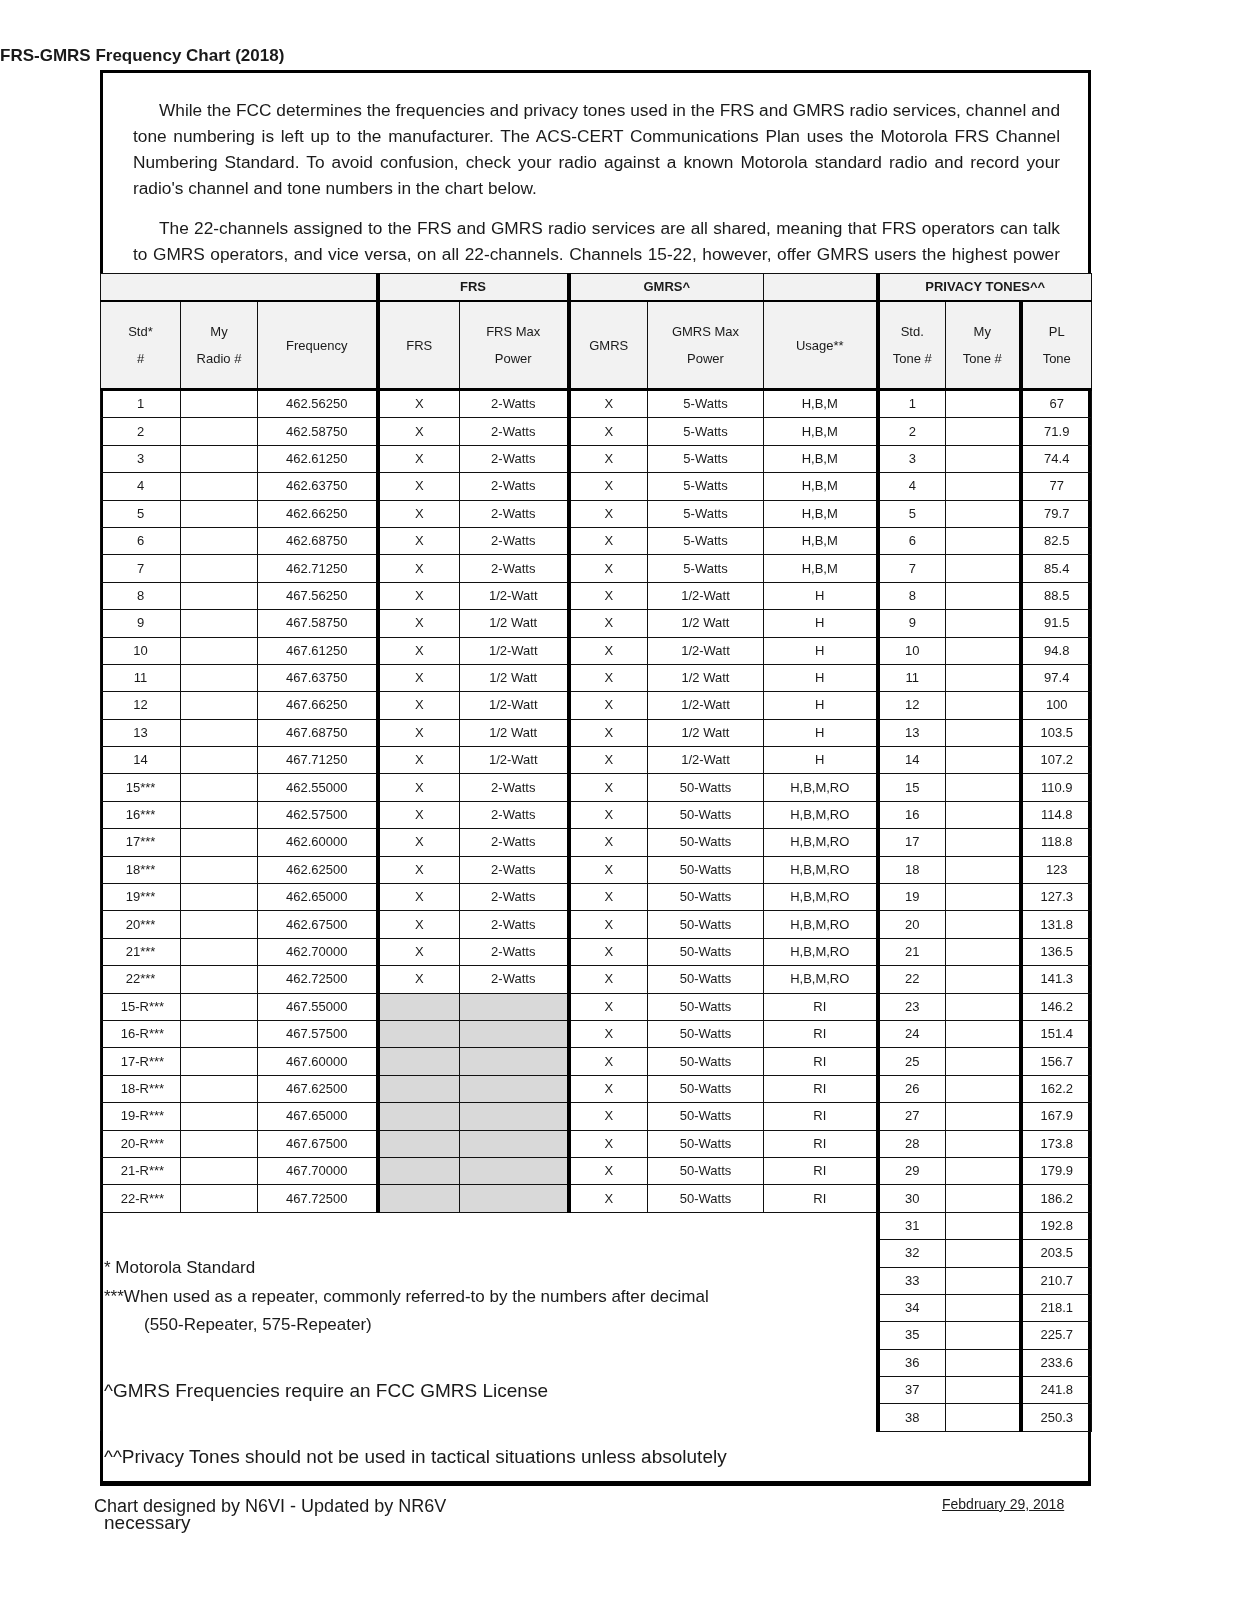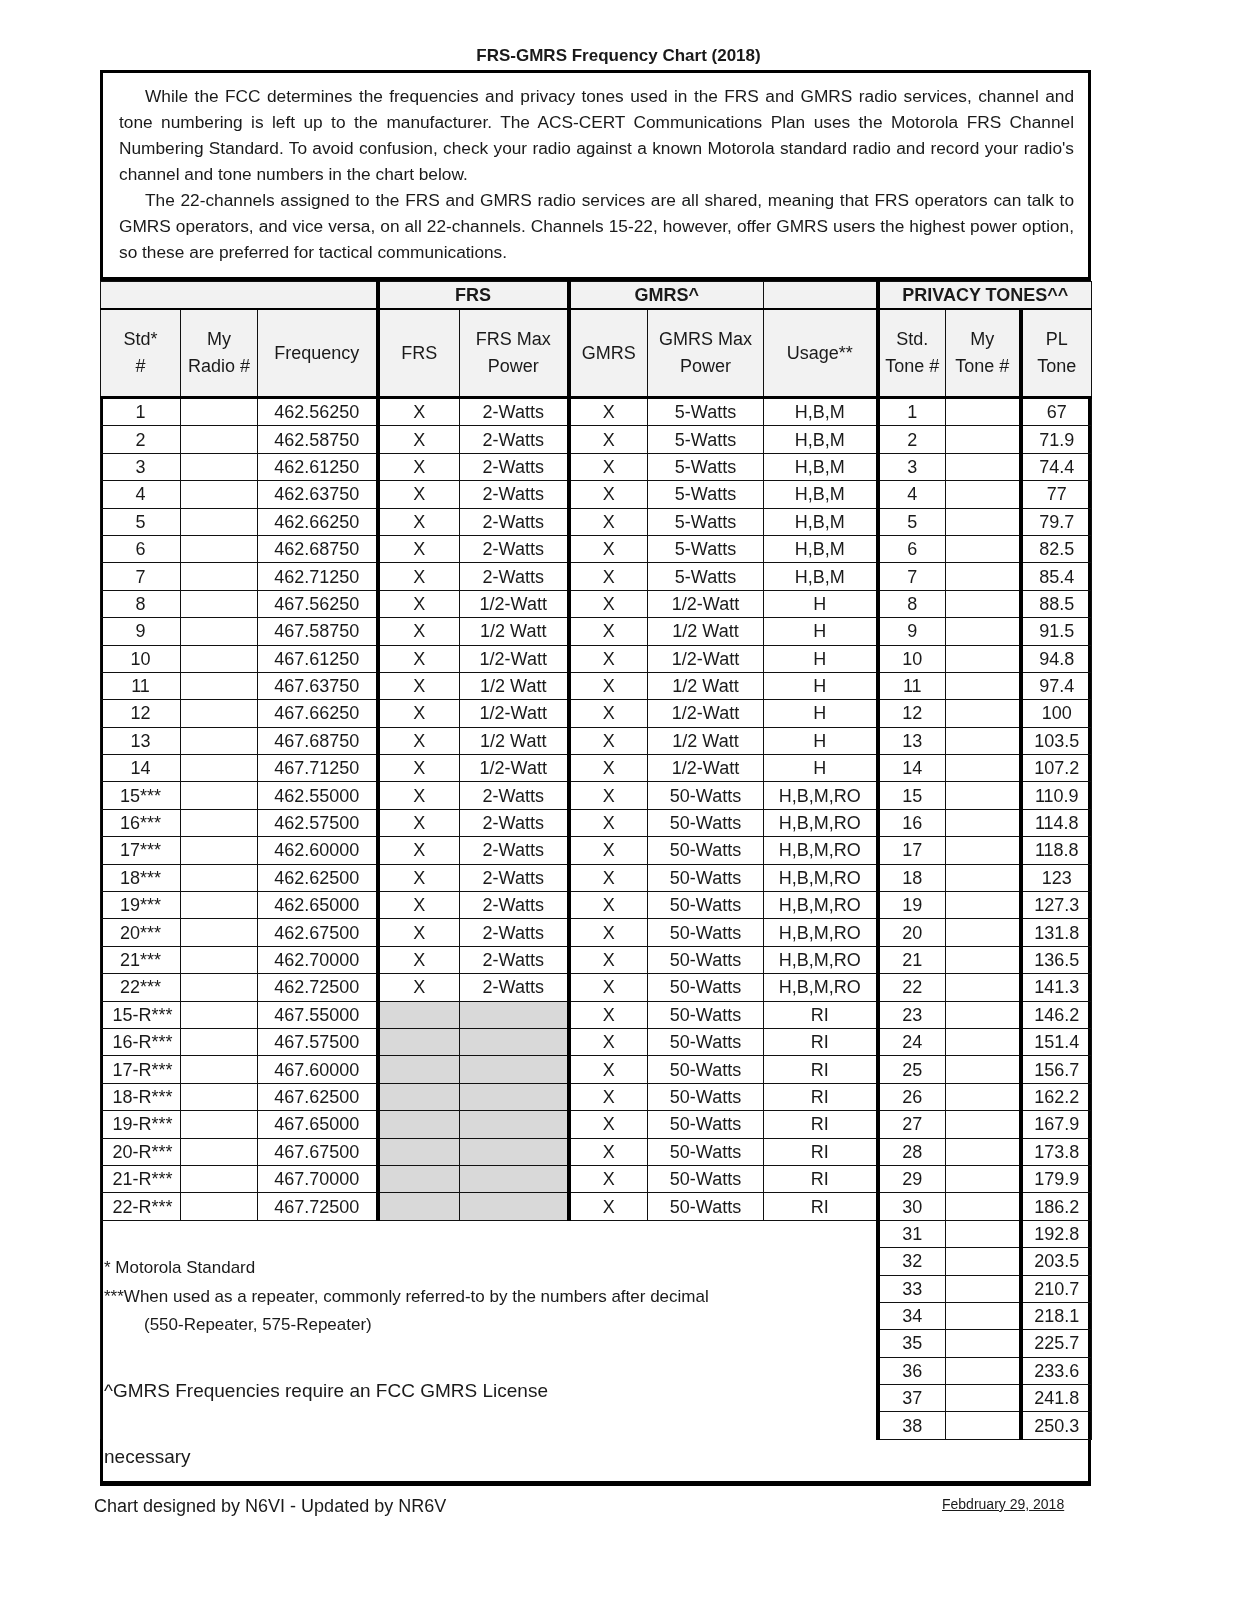--- a/index.html
+++ b/index.html
@@ -1,23 +1,23 @@
 <!DOCTYPE html>
 <html><head>
 <meta charset="utf-8">
 <style>
   html, body { margin: 0; padding: 0; background: #ffffff; }
   body { width: 1237px; height: 1600px; position: relative; font-family: "Liberation Sans", sans-serif; color: #1a1a1a; }
-  .title { position: absolute; top: 46px; left: 0; width: 1237px; text-align: center; font-weight: bold; font-size: 17px; }
+  .title { position: absolute; top: 46px; left: 0; width: 1237px; text-align: left; font-weight: bold; font-size: 17px; }
   .frame { position: absolute; left: 100px; top: 70px; width: 991px; height: 1414px; border: 3px solid #000; box-sizing: border-box; }
   .intro { position: absolute; left: 103px; top: 73px; width: 985px; height: 205px; box-sizing: border-box; padding: 10px 14px 0 16px; font-size: 17.3px; line-height: 26px; text-align: justify; }
-  .intro p { margin: 0; text-indent: 26px; }
+  .intro p { margin: 14px; text-indent: 26px; }
   .intro-bottom { position: absolute; left: 100px; top: 277px; width: 991px; height: 4px; background: #000; }
 
-  table.freq { position: absolute; left: 100px; top: 281px; border-collapse: collapse; table-layout: fixed; font-size: 18px; }
+  table.freq { position: absolute; left: 100px; top: 273px; border-collapse: collapse; table-layout: fixed; font-size: 13px; }
   table.freq td { border: 1.5px solid #111; text-align: center; padding: 0; height: 26.4px; line-height: 26px; overflow: hidden; white-space: nowrap; }
   table.freq tr.grp td { background: #f2f2f2; font-weight: bold; height: 26px; border-bottom: 2px solid #000; }
   table.freq tr.hdr td { background: #f2f2f2; height: 86px; line-height: 27px; white-space: normal; border-bottom: 3px solid #000; }
   table.freq td.thickL { border-left: 4px solid #000; }
   table.freq td.gray { background: #d9d9d9; }
   table.freq td.left { text-align: center; padding-left: 4px; }
   table.freq td.empty { border-top: none; border-bottom: none; }
   .notes { position: absolute; left: 104px; top: 1254px; width: 770px; font-size: 17px; line-height: 28.5px; }
   .notes div { white-space: nowrap; }
   .notes .ind { padding-left: 40px; }
@@ -505,18 +505,19 @@
         <td class="thickL">250.3</td>
       </tr>
     </tbody>
 </table>
 
 <div class="notes">
   <div>* Motorola Standard</div>
   <div>***When used as a repeater, commonly referred-to by the numbers after decimal</div>
   <div class="ind">(550-Repeater, 575-Repeater)</div>
   <div class="big">^GMRS Frequencies require an FCC GMRS License</div>
+  <div class="big">^^Privacy Tones should not be used in tactical situations unless absolutely</div>
   <div class="big ind2">necessary</div>
 </div>
 
 <div class="bottom-bar"></div>
 <div class="footer-left">Chart designed by N6VI - Updated by NR6V</div>
 <div class="footer-right">Febdruary 29, 2018</div>
 
 </body></html>

